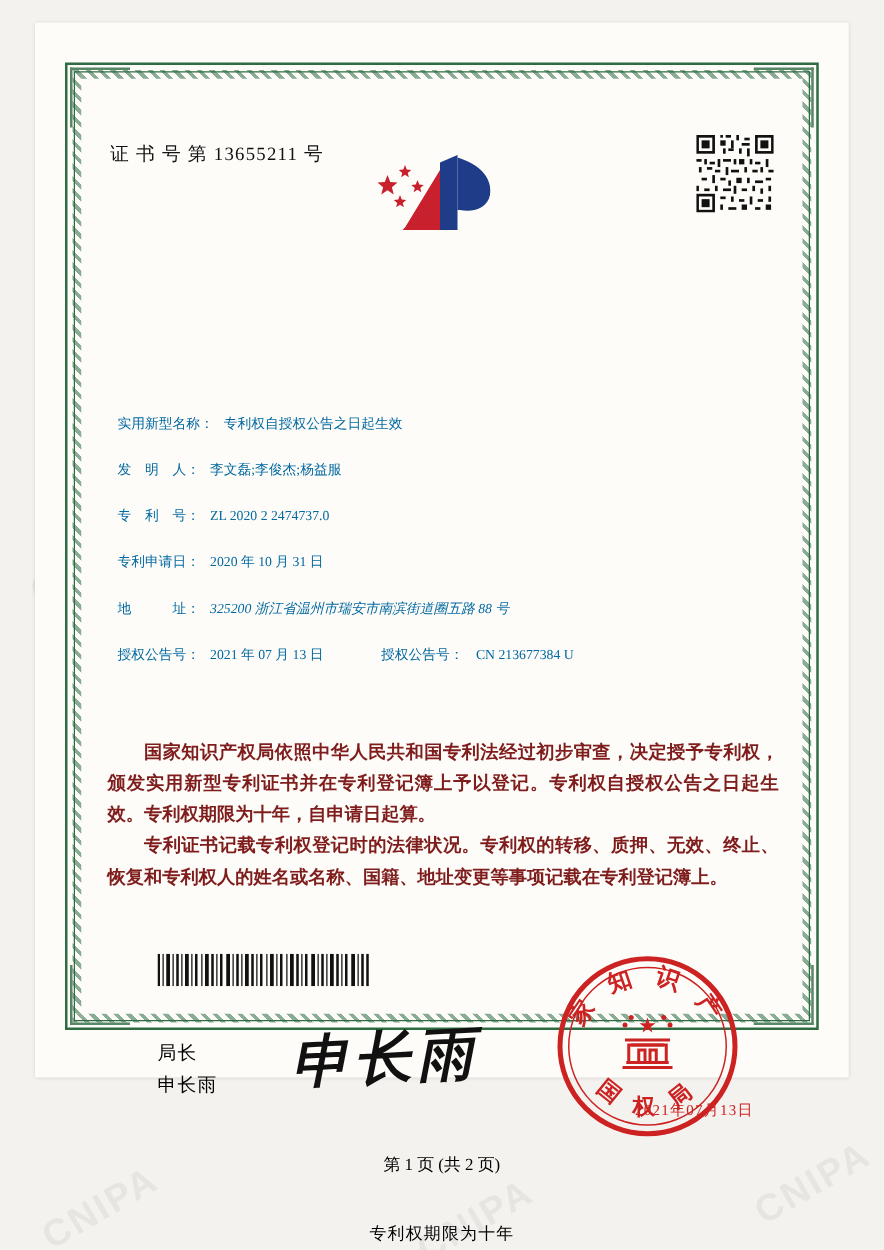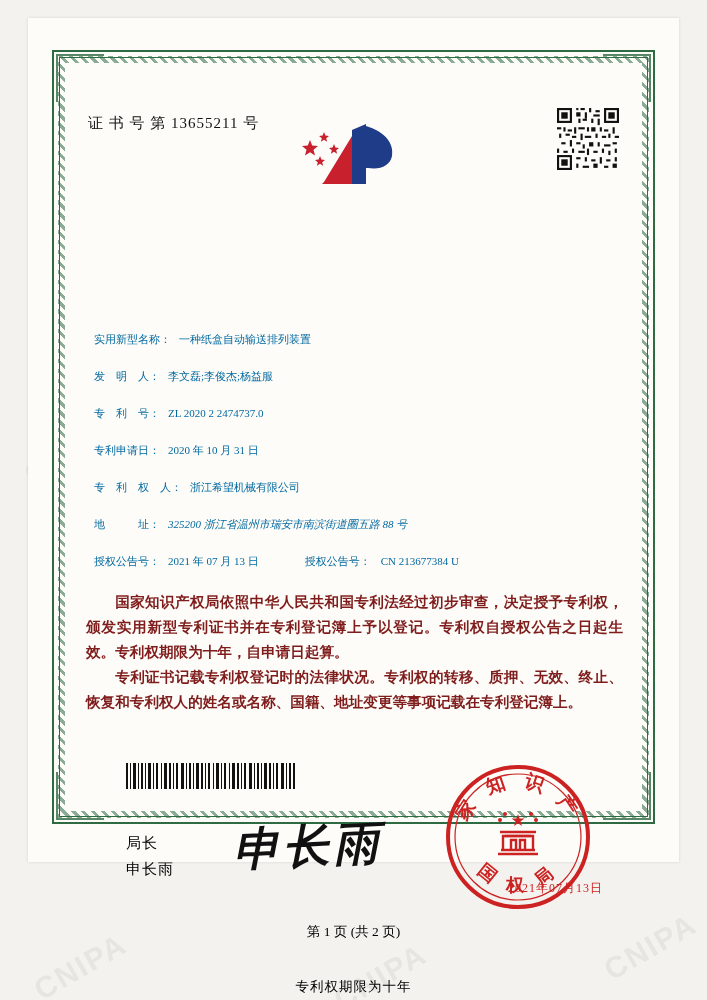--- a/index.html
+++ b/index.html
@@ -240,37 +240,33 @@
         <polygon points="30,10 31.4,13.6 35,13.9 32.2,16.3 33.1,19.8 30,17.8 26.9,19.8 27.8,16.3 25,13.9 28.6,13.6"></polygon>
         <polygon points="40,22 41.4,25.6 45,25.9 42.2,28.3 43.1,31.8 40,29.8 36.9,31.8 37.8,28.3 35,25.9 38.6,25.6"></polygon>
         <polygon points="26,34 27.4,37.6 31,37.9 28.2,40.3 29.1,43.8 26,41.8 22.9,43.8 23.8,40.3 21,37.9 24.6,37.6"></polygon>
       </g>
     </svg>
 
 
     <div class="fields" id="fields">
         <div class="row">
           <div class="lbl" style="width: auto; flex: 0 0 auto;">实用新型名称：</div>
-          <div class="val" style="margin-left: 8px;">一种纸盒自动输送排列装置</div>
+          <div class="val" style="margin-left: 8px;">专利权自授权公告之日起生效</div>
         </div>
         <div class="row">
           <div class="lbl" style="width: auto; flex: 0 0 auto;">发　明　人：</div>
           <div class="val" style="margin-left: 8px;">李文磊;李俊杰;杨益服</div>
         </div>
         <div class="row">
           <div class="lbl" style="width: auto; flex: 0 0 auto;">专　利　号：</div>
           <div class="val" style="margin-left: 8px;">ZL 2020 2 2474737.0</div>
         </div>
         <div class="row">
           <div class="lbl" style="width: auto; flex: 0 0 auto;">专利申请日：</div>
           <div class="val" style="margin-left: 8px;">2020 年 10 月 31 日</div>
-        </div>
-        <div class="row">
-          <div class="lbl" style="width: auto; flex: 0 0 auto;">专　利　权　人：</div>
-          <div class="val" style="margin-left: 8px;">浙江希望机械有限公司</div>
         </div>
         <div class="row">
           <div class="lbl" style="width: auto; flex: 0 0 auto;">地　　　址：</div>
           <div class="val" style="margin-left: 8px; font-style: italic;">325200 浙江省温州市瑞安市南滨街道圈五路 88 号</div>
         </div>
         <div class="row two">
           <div class="lbl" style="width:auto;flex:0 0 auto">授权公告号：</div>
           <div class="val" style="margin-left:8px;flex:0 0 auto">2021 年 07 月 13 日</div>
           <div class="lbl2">授权公告号：</div>
           <div class="val2">CN 213677384 U</div>

